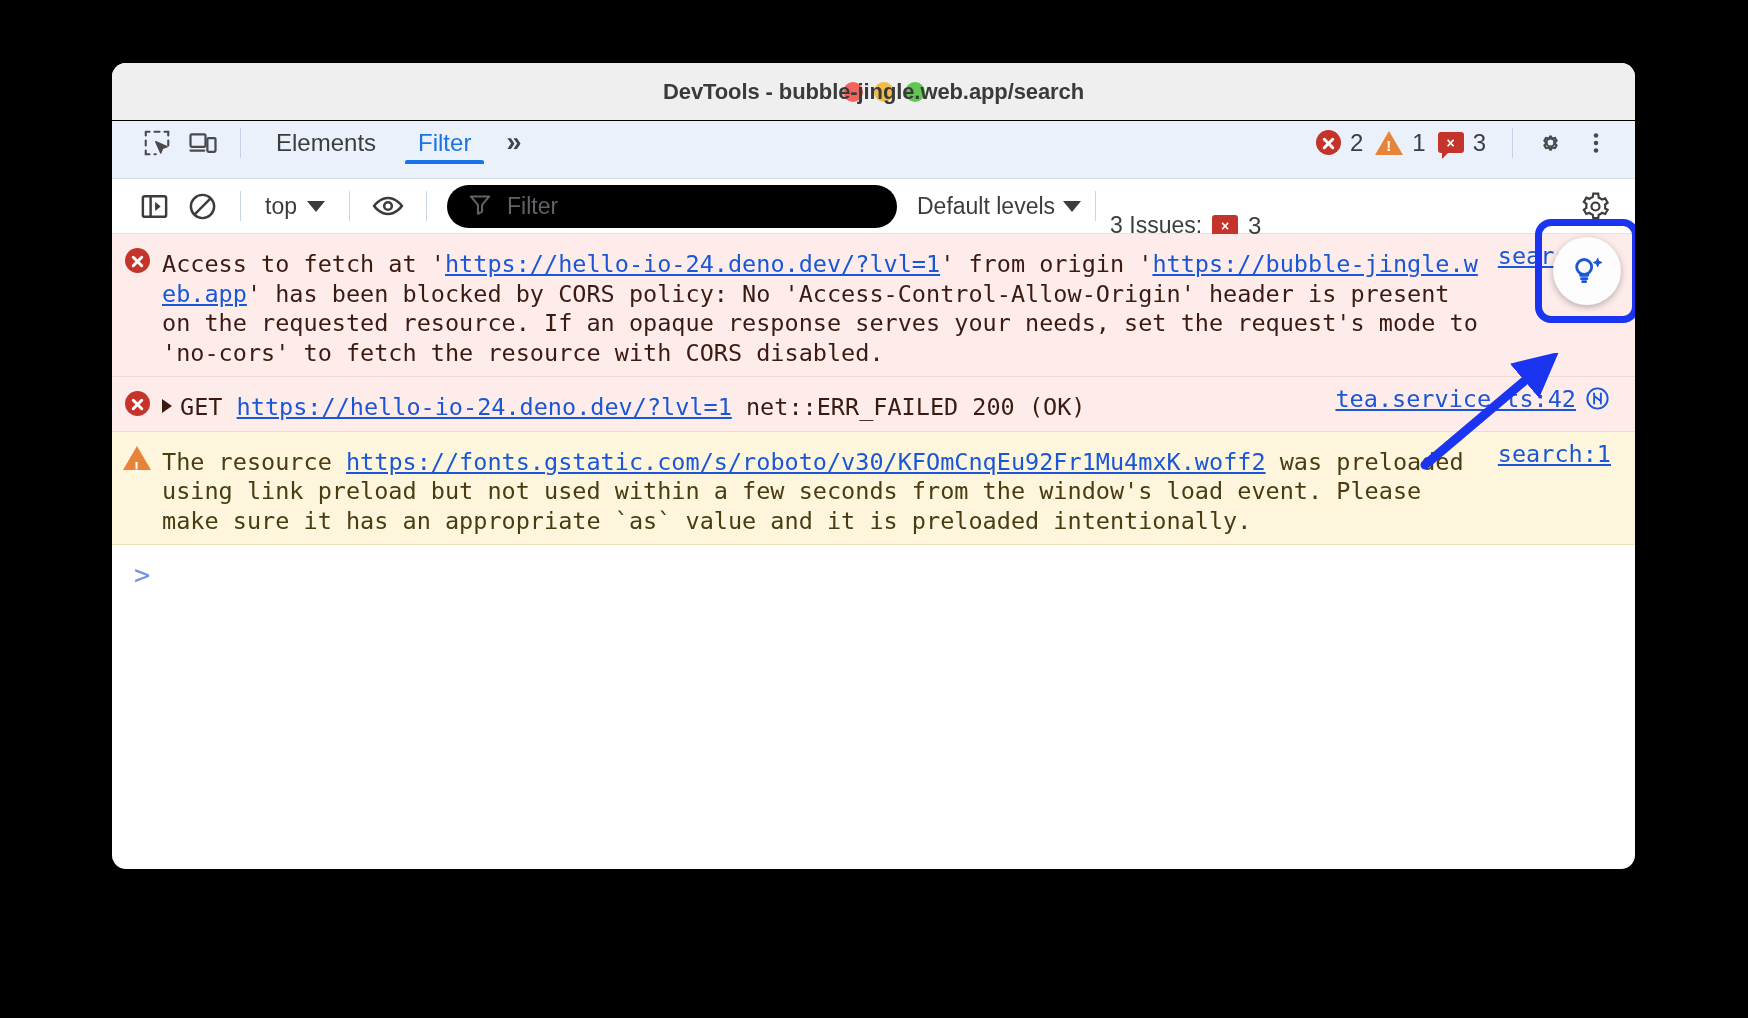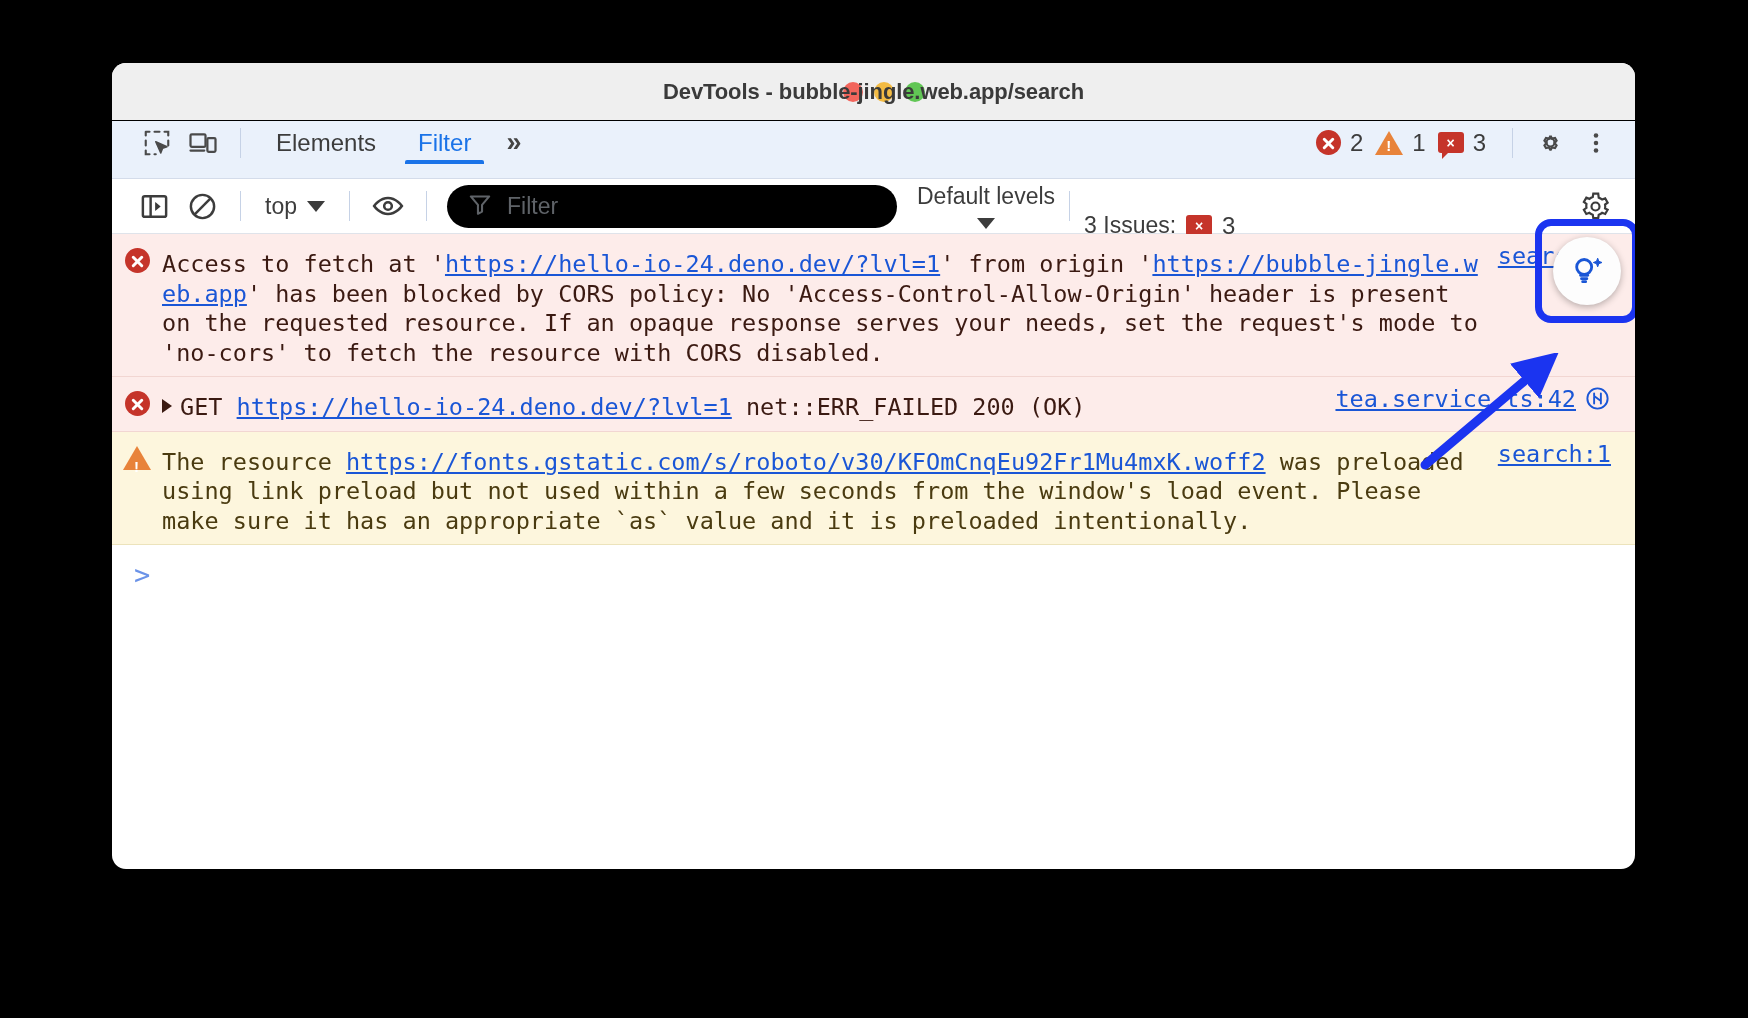--- a/index.html
+++ b/index.html
@@ -186,21 +186,20 @@
     border: none; background: transparent; outline: none;
     font-size: 23px; color: #5b5b5b;
     font-family: "Liberation Sans", sans-serif;
     width: 100%;
   }
   .filter-box input::placeholder { color: #5f6368; }
   .levels {
     display: flex; align-items: center; gap: 8px;
     font-size: 23px; color: #3c3c3c;
     margin-left: 20px;
-    flex-direction: column;
   }
   .issues-link {
     display: flex; align-items: center; gap: 10px;
     font-size: 23px; color: #3c3c3c;
     margin-left: 0;
     margin-top: 39px;
   }
   .cb-right { margin-left: auto; display: flex; align-items: center; gap: 4px; }
 
   

